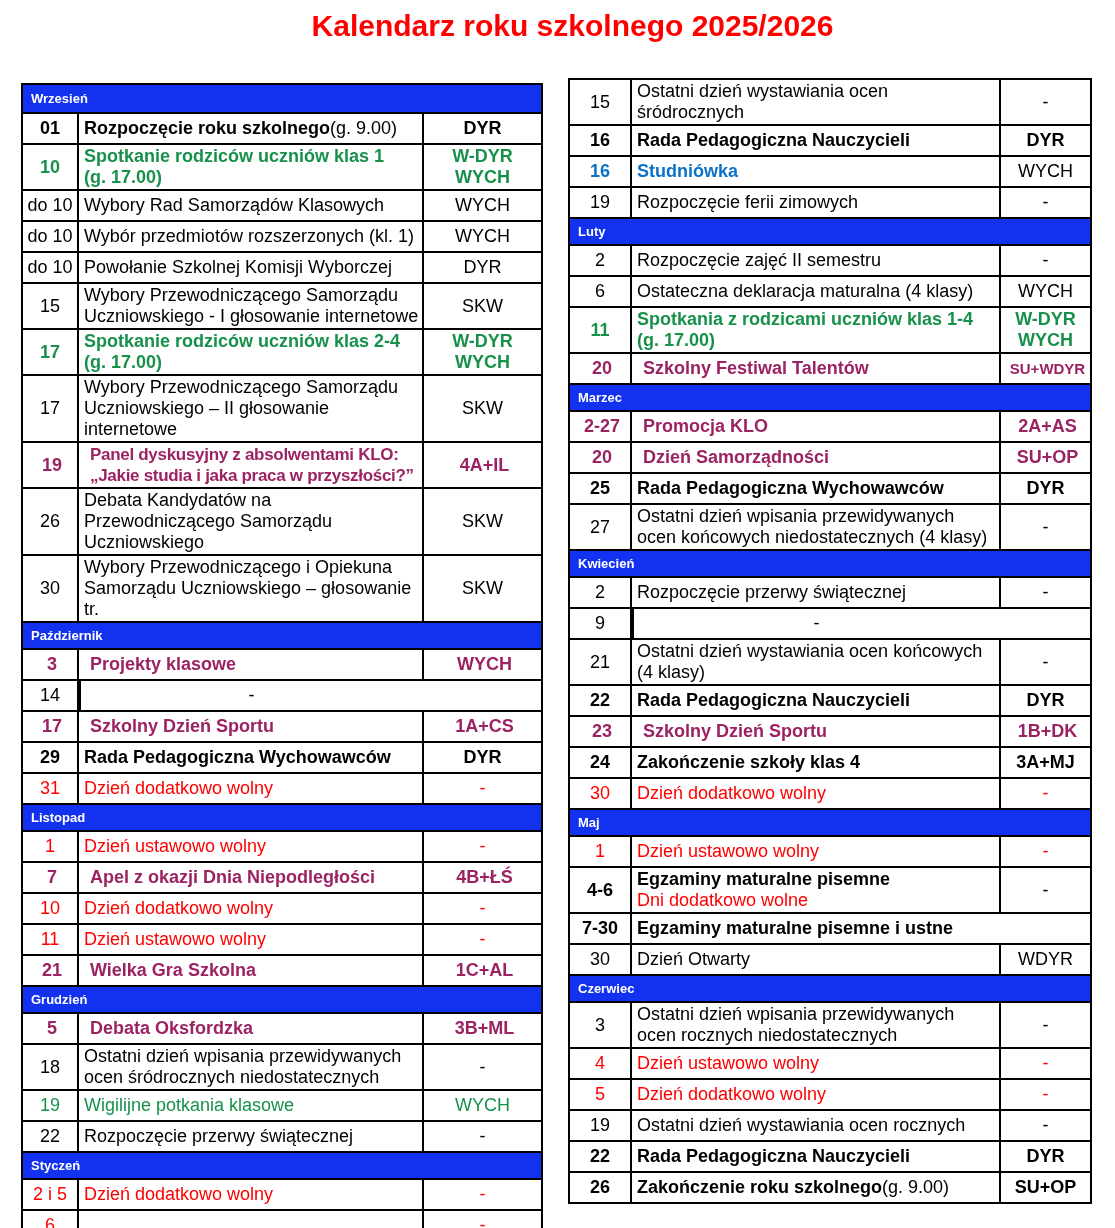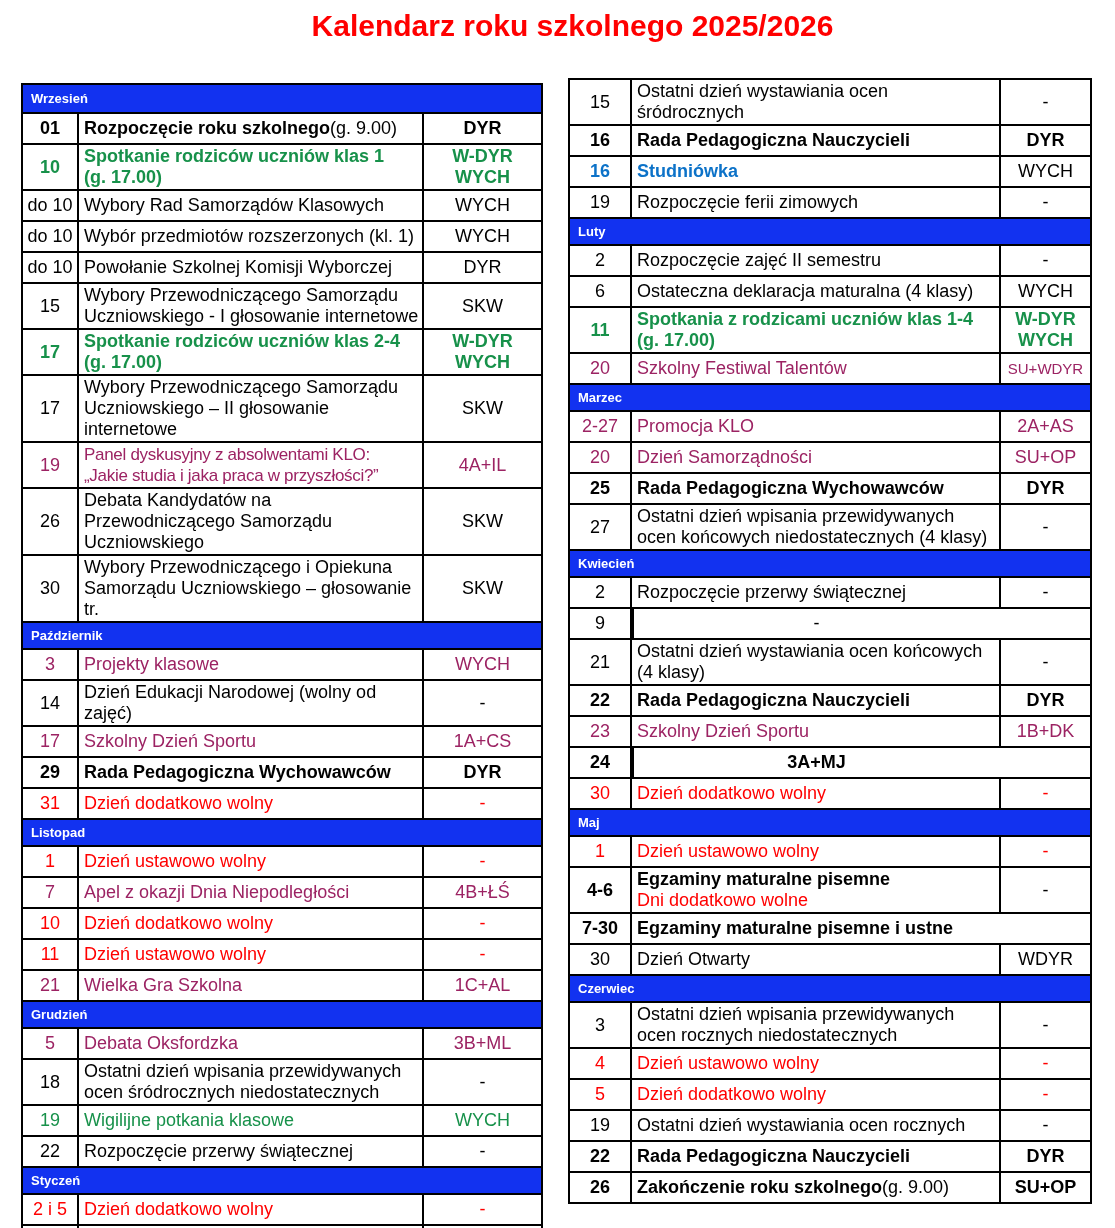--- a/index.html
+++ b/index.html
@@ -46,21 +46,21 @@
     display:flex;flex-wrap:wrap;align-content:center;
   }
   .desc span{white-space:pre-line;}
   .code{justify-content:center;text-align:center;border-left:2px solid #000;padding:1px 2px;white-space:pre-line;}
   .span2{grid-column:2 / 4;}
   .row .span2{border-left:none;}
   .s-normal{color:var(--black);font-weight:400;}
   .s-bold{color:var(--black);font-weight:700;}
   .s-green{color:var(--green);font-weight:700;}
   .s-green-normal{color:var(--green);font-weight:400;}
-  .s-maroon{color:var(--maroon);font-weight:400;}
+  .s-maroon{color:var(--maroon);font-weight:700;padding-left:6px;}
   .s-red{color:var(--red);font-weight:400;}
   .s-blue{color:var(--blue);font-weight:700;}
   .small{font-size:15px;}
   .tight{font-size:17px;letter-spacing:-0.3px;line-height:21px;}
 </style>
 </head>
 <body>
 
 <div class="page">
   <div class="title">Kalendarz roku szkolnego 2025/2026</div>
@@ -128,21 +128,20 @@
           <div class="cell code s-normal">SKW</div>
         </div>
         <div class="month-header">Październik</div>
         <div class="row">
           <div class="cell date s-maroon">3</div>
           <div class="cell desc"><span class="s-maroon">Projekty klasowe</span></div>
           <div class="cell code s-maroon">WYCH</div>
         </div>
         <div class="row">
           <div class="cell date s-normal">14</div>
-          <div class="cell desc"><span class="s-normal">Dzień Edukacji Narodowej (wolny od zajęć)</span></div>
           <div class="cell code s-normal">-</div>
         </div>
         <div class="row">
           <div class="cell date s-maroon">17</div>
           <div class="cell desc"><span class="s-maroon">Szkolny Dzień Sportu</span></div>
           <div class="cell code s-maroon">1A+CS</div>
         </div>
         <div class="row">
           <div class="cell date s-bold">29</div>
           <div class="cell desc"><span class="s-bold">Rada Pedagogiczna Wychowawców</span></div>
@@ -297,20 +296,21 @@
           <div class="cell desc"><span class="s-bold">Rada Pedagogiczna Nauczycieli</span></div>
           <div class="cell code s-bold">DYR</div>
         </div>
         <div class="row">
           <div class="cell date s-maroon">23</div>
           <div class="cell desc"><span class="s-maroon">Szkolny Dzień Sportu</span></div>
           <div class="cell code s-maroon">1B+DK</div>
         </div>
         <div class="row">
           <div class="cell date s-bold">24</div>
+          <div class="cell desc"><span class="s-bold">Zakończenie szkoły klas 4</span></div>
           <div class="cell code s-bold">3A+MJ</div>
         </div>
         <div class="row">
           <div class="cell date s-red">30</div>
           <div class="cell desc"><span class="s-red">Dzień dodatkowo wolny</span></div>
           <div class="cell code s-red">-</div>
         </div>
         <div class="month-header">Maj</div>
         <div class="row">
           <div class="cell date s-red">1</div>

